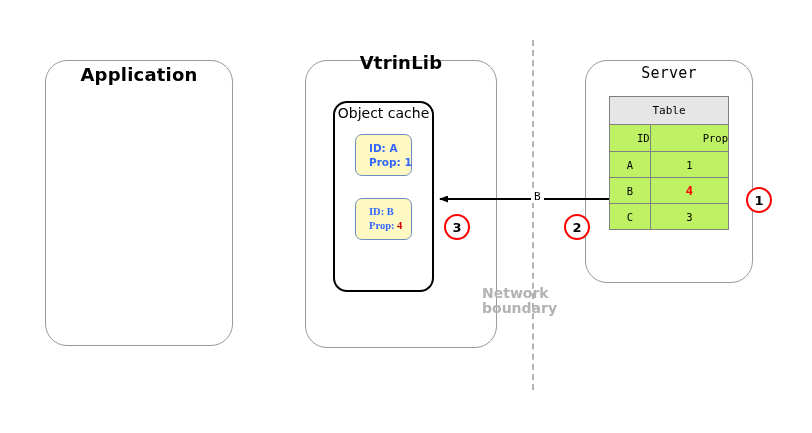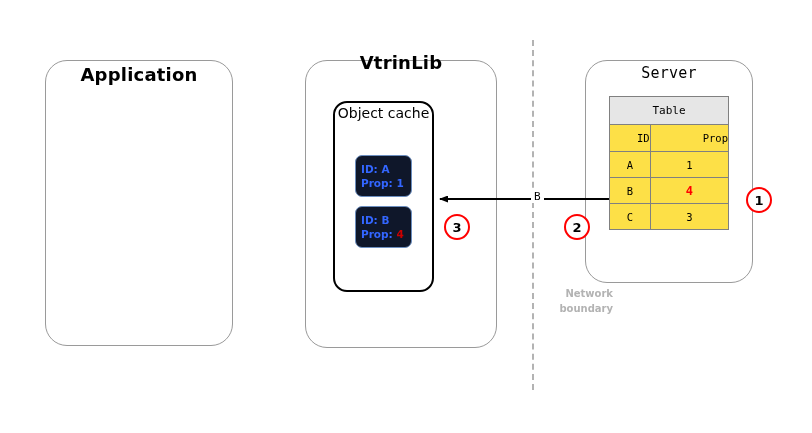--- a/index.html
+++ b/index.html
@@ -69,53 +69,52 @@
     font-size: 14px;
     color: #000000;
   }
 
   
   .obj-card {
     position: absolute;
     left: 355px;
     width: 57px;
     height: 42px;
-    background: #0f172a;
+    background: #fef9c3;
     border: 1.6px solid #6c8ebf;
     border-radius: 7px;
     box-sizing: border-box;
-    padding-left: 5px;
+    padding-left: 13px;
     display: flex;
     flex-direction: column;
     justify-content: center;
-    margin-top: 21px;
   }
   .obj-card .line {
     font-size: 10.5px;
     font-weight: bold;
     color: #3366ff;
     line-height: 14px;
     white-space: nowrap;
   }
   .obj-card .line .hi { color: #cc0000; }
   #obj-a { top: 134px; }
-  #obj-b { top: 185px; }
+  #obj-b { top: 198px; font-family: Liberation Serif, serif; }
   #obj-c { top: 236px; }
 
   
   #srv-table {
     position: absolute;
     left: 609px;
     top: 96px;
     width: 120px;
     border-collapse: collapse;
     font-family: "DejaVu Sans Mono", monospace;
     font-size: 10.5px;
     color: #000000;
-    background: #fde047;
+    background: #bef264;
   }
   #srv-table td, #srv-table th {
     border: 1.6px solid #808080;
     text-align: center;
     height: 25px;
     padding: 0;
     font-weight: normal;
   }
   #srv-table .title-cell {
     background: #e6e6e6;
@@ -147,25 +146,25 @@
   #boundary-line {
     position: absolute;
     left: 532px;
     top: 40px;
     width: 0;
     height: 350px;
     border-left: 2px dashed #b3b3b3;
   }
   #boundary-label {
     position: absolute;
-    left: 508px;
+    left: 482px;
     top: 286px;
     width: 105px;
-    text-align: right;
-    font-size: 10px;
+    text-align: left;
+    font-size: 14px;
     font-weight: bold;
     color: #b3b3b3;
     line-height: 15px;
   }
 
   
   .step-badge {
     position: absolute;
     width: 26px;
     height: 26px;

